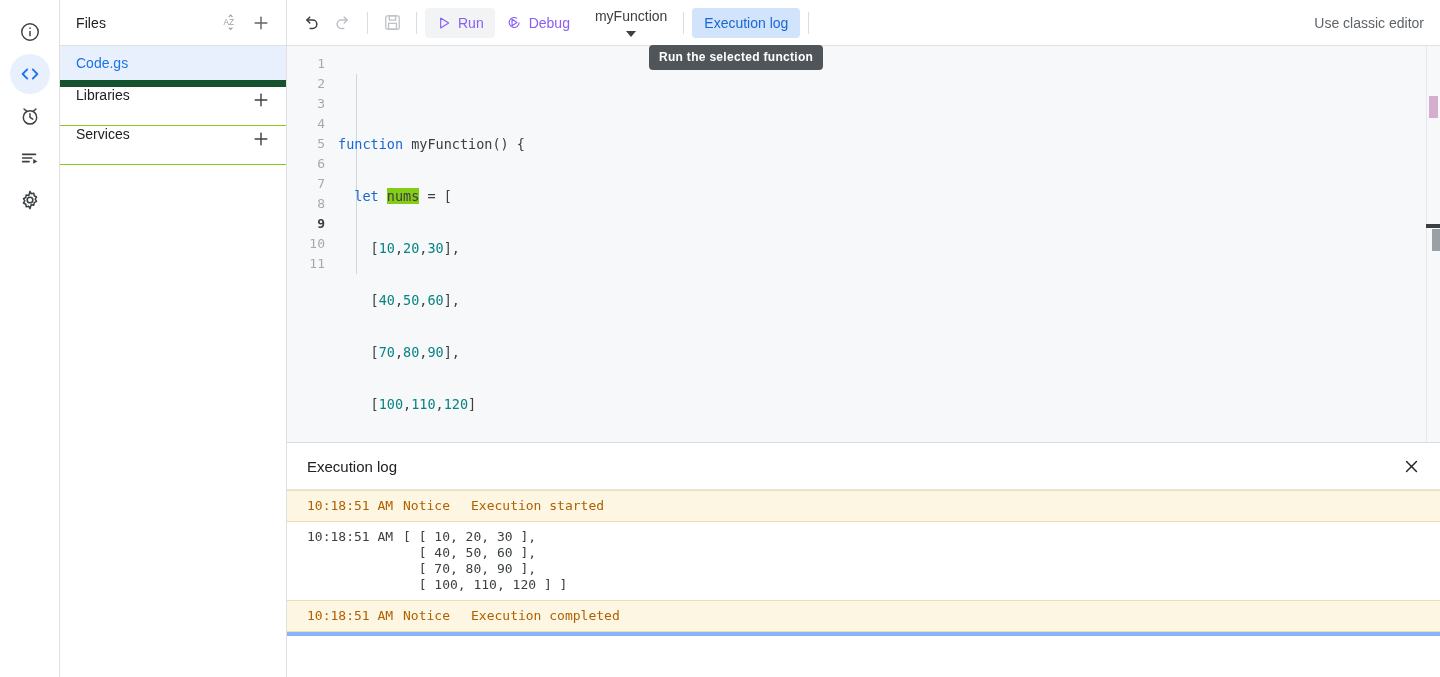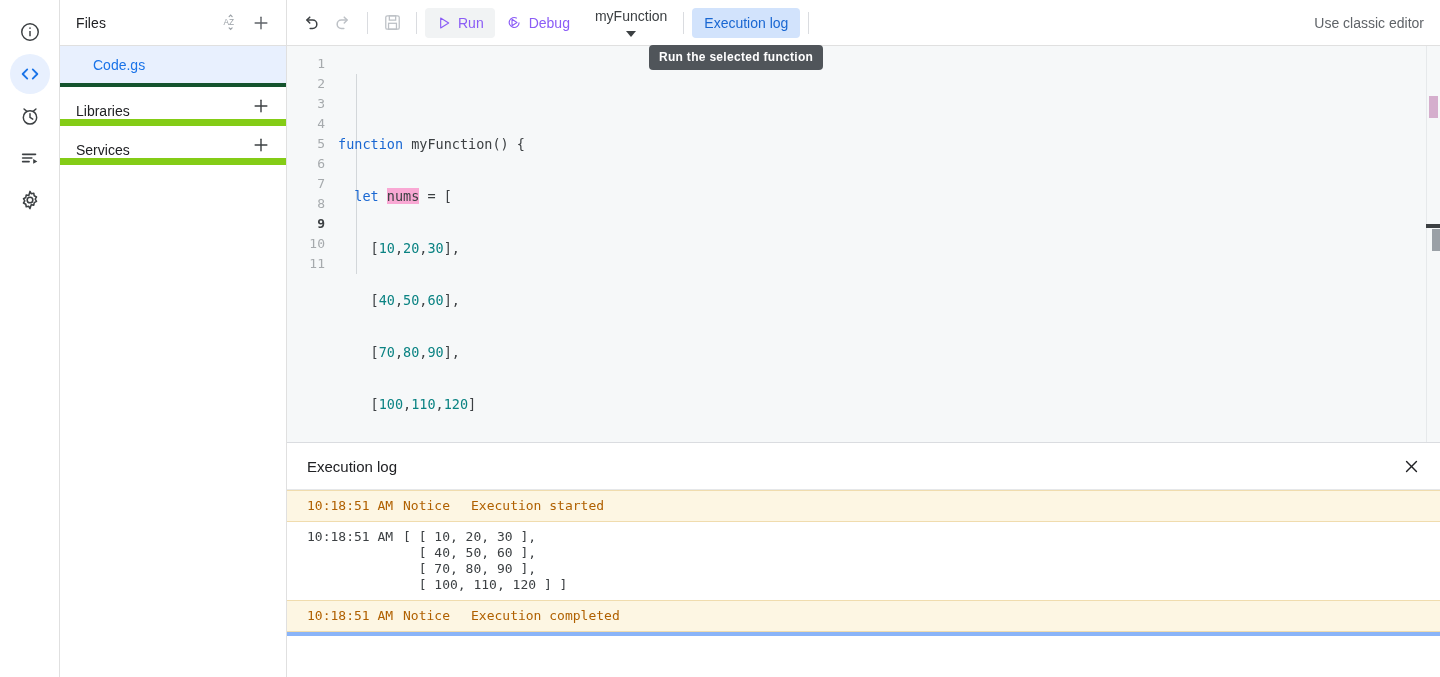--- a/index.html
+++ b/index.html
@@ -41,27 +41,27 @@
   .files-title {
     flex: 1; font-size: 14px; color: #202124; font-weight: 400;
     letter-spacing: .1px;
   }
   .hdr-icon {
     width: 26px; height: 26px; display: flex; align-items: center;
     justify-content: center; cursor: pointer; color: #5f6368; margin-left: 4px;
   }
   .file-item {
     height: 41px; display: flex; align-items: center;
-    padding: 0 33px; font-size: 14px; color: #1a73e8;
-    cursor: pointer; border-bottom: 4px solid #14532d;
+    padding: 0 16px; font-size: 14px; color: #1a73e8;
+    cursor: pointer; border-bottom: 7px solid #14532d;
     background: #e8f0fe;
   }
   .section-row {
-    height: 39px; display: flex; align-items: flex-end;
-    padding: 0 12px 0 16px; border-bottom: 7px solid #84cc16;
+    height: 39px; display: flex; align-items: flex-start;
+    padding: 0 12px 0 16px; border-bottom: 1px solid #84cc16;
     cursor: pointer;
   }
   .section-label { flex: 1; font-size: 14px; color: #202124; }
 
   
   .main { flex: 1; height: 677px; display: flex; flex-direction: column; position: relative; }
 
   .toolbar {
     height: 46px; flex: 0 0 46px; background: #ffffff;
     border-bottom: 1px solid #e0e0e0;
@@ -122,21 +122,21 @@
   .gutter div { height: 20px; line-height: 20px; padding-right: 8px; }
   .gutter div.cur { color: #3c4043; font-weight: 700; }
   .code {
     flex: 1; padding-top: 8px; position: relative;
     font-family: "DejaVu Sans Mono", monospace; font-size: 13.5px;
     color: #3c4043; white-space: pre; overflow: hidden;
   }
   .code .ln { height: 20px; line-height: 20px; padding-left: 5px; position: relative; }
   .kw { color: #1967d2; }
   .num { color: #0b8383; }
-  .sel { background: #f9a8d4; }
+  .sel { background: #84cc16; }
   .indent-guide {
     position: absolute; width: 1px; background: #d3d7da;
     left: 23px; top: 28px; height: 160px;
   }
   .indent-guide2 {
     position: absolute; width: 1px; background: #d3d7da;
     left: 23px; top: 188px; height: 40px;
   }
 
   

